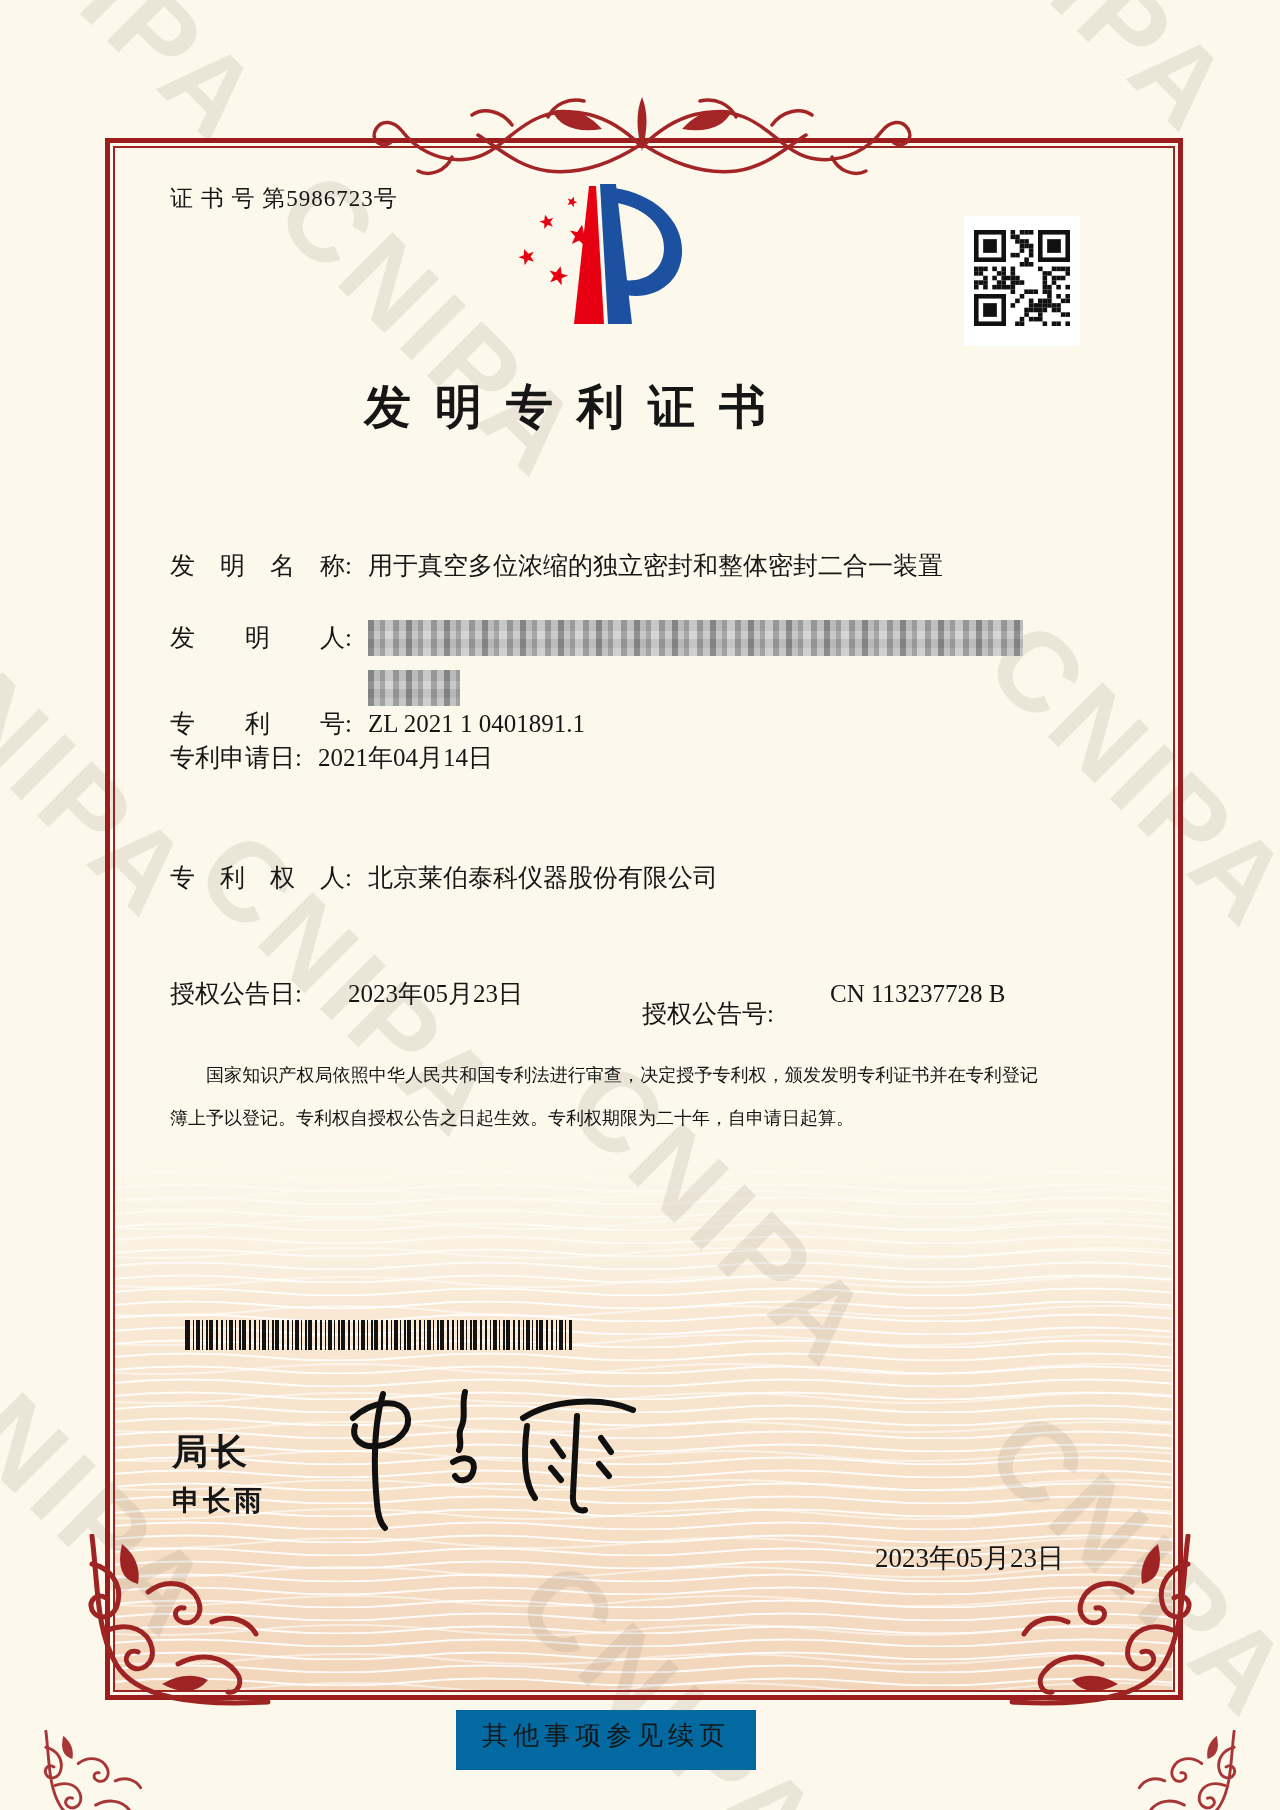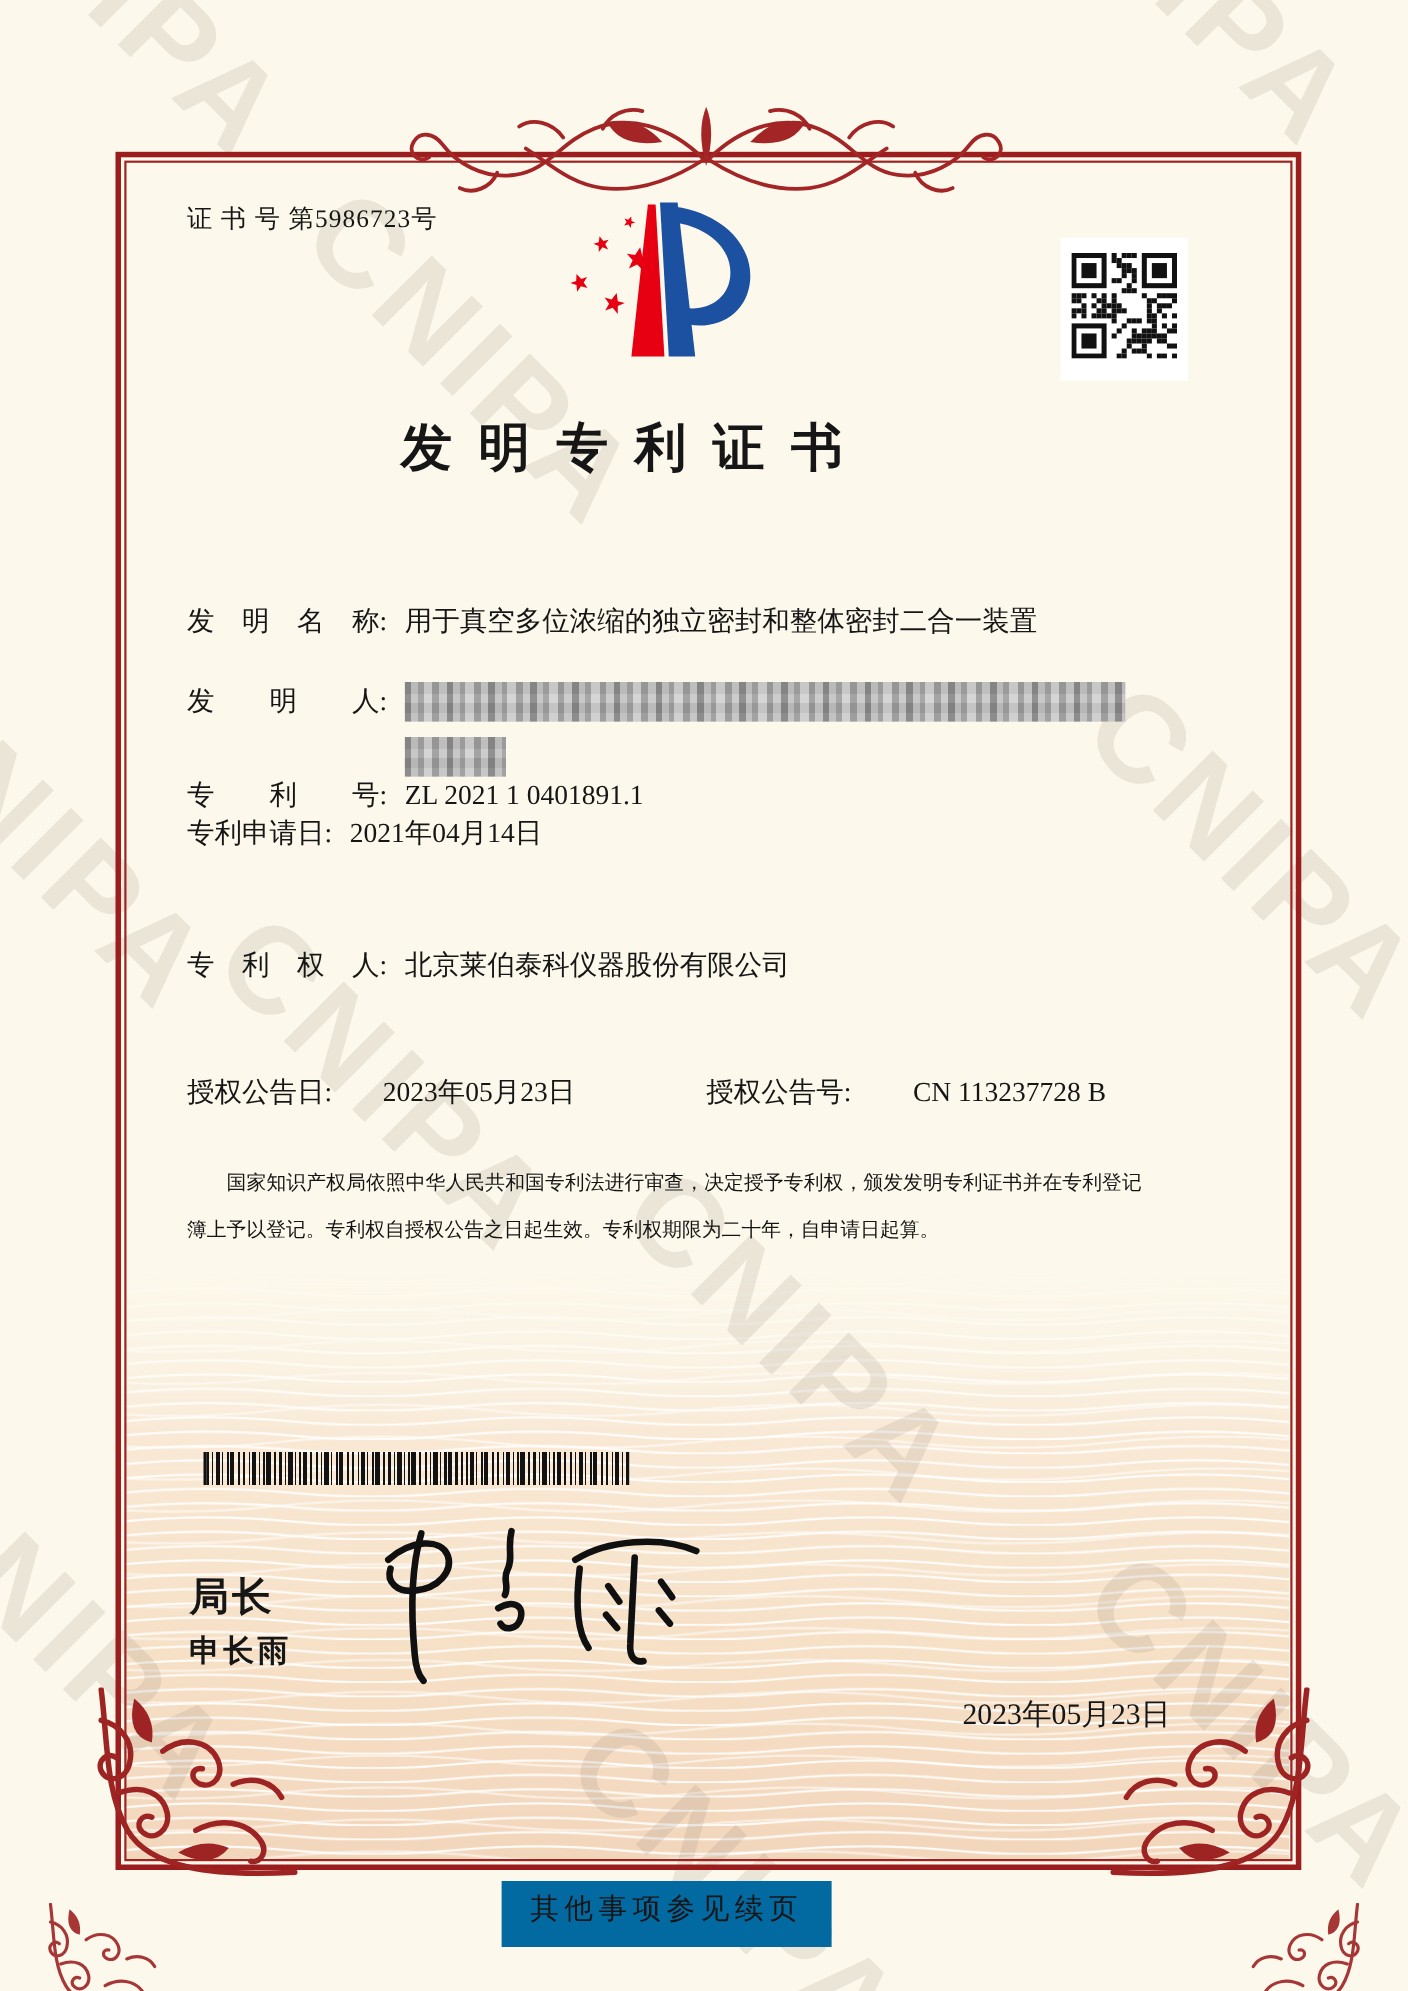--- a/index.html
+++ b/index.html
@@ -74,21 +74,21 @@
     height:36px;
     background:
       repeating-linear-gradient(90deg, rgba(70,70,70,.50) 0 6px, rgba(175,175,175,.45) 6px 12px, rgba(115,115,115,.50) 12px 17px, rgba(205,205,205,.45) 17px 25px, rgba(95,95,95,.45) 25px 31px, rgba(185,185,185,.45) 31px 38px),
       repeating-linear-gradient(0deg, #d2d2d2 0 8px, #bdbdbd 8px 17px, #dcdcdc 17px 25px, #c3c3c3 25px 36px);
   }
   .redact.r1{width:655px;}
   .redact.r2{width:92px;}
   .row.grant{position:absolute;height:40px;}
   .row.grant .lbl{position:absolute;left:0;}
   .row.grant .val1{position:absolute;left:178px;}
-  .row.grant .lbl2{position:absolute;left:472px;}
+  .row.grant .lbl2{position:absolute;left:472px;margin-top:20px;}
   .row.grant .val2{position:absolute;left:660px;}
   .paras{left:170px;top:1054px;width:868px;}
   .paras p{
     margin:0;font-size:18px;line-height:43px;
     text-align:justify;text-indent:2em;color:#141414;
   }
   .barcode{
     left:185px;top:1320px;width:382px;height:30px;
     background:repeating-linear-gradient(90deg,
       #121212 0 2px, transparent 2px 5px,

